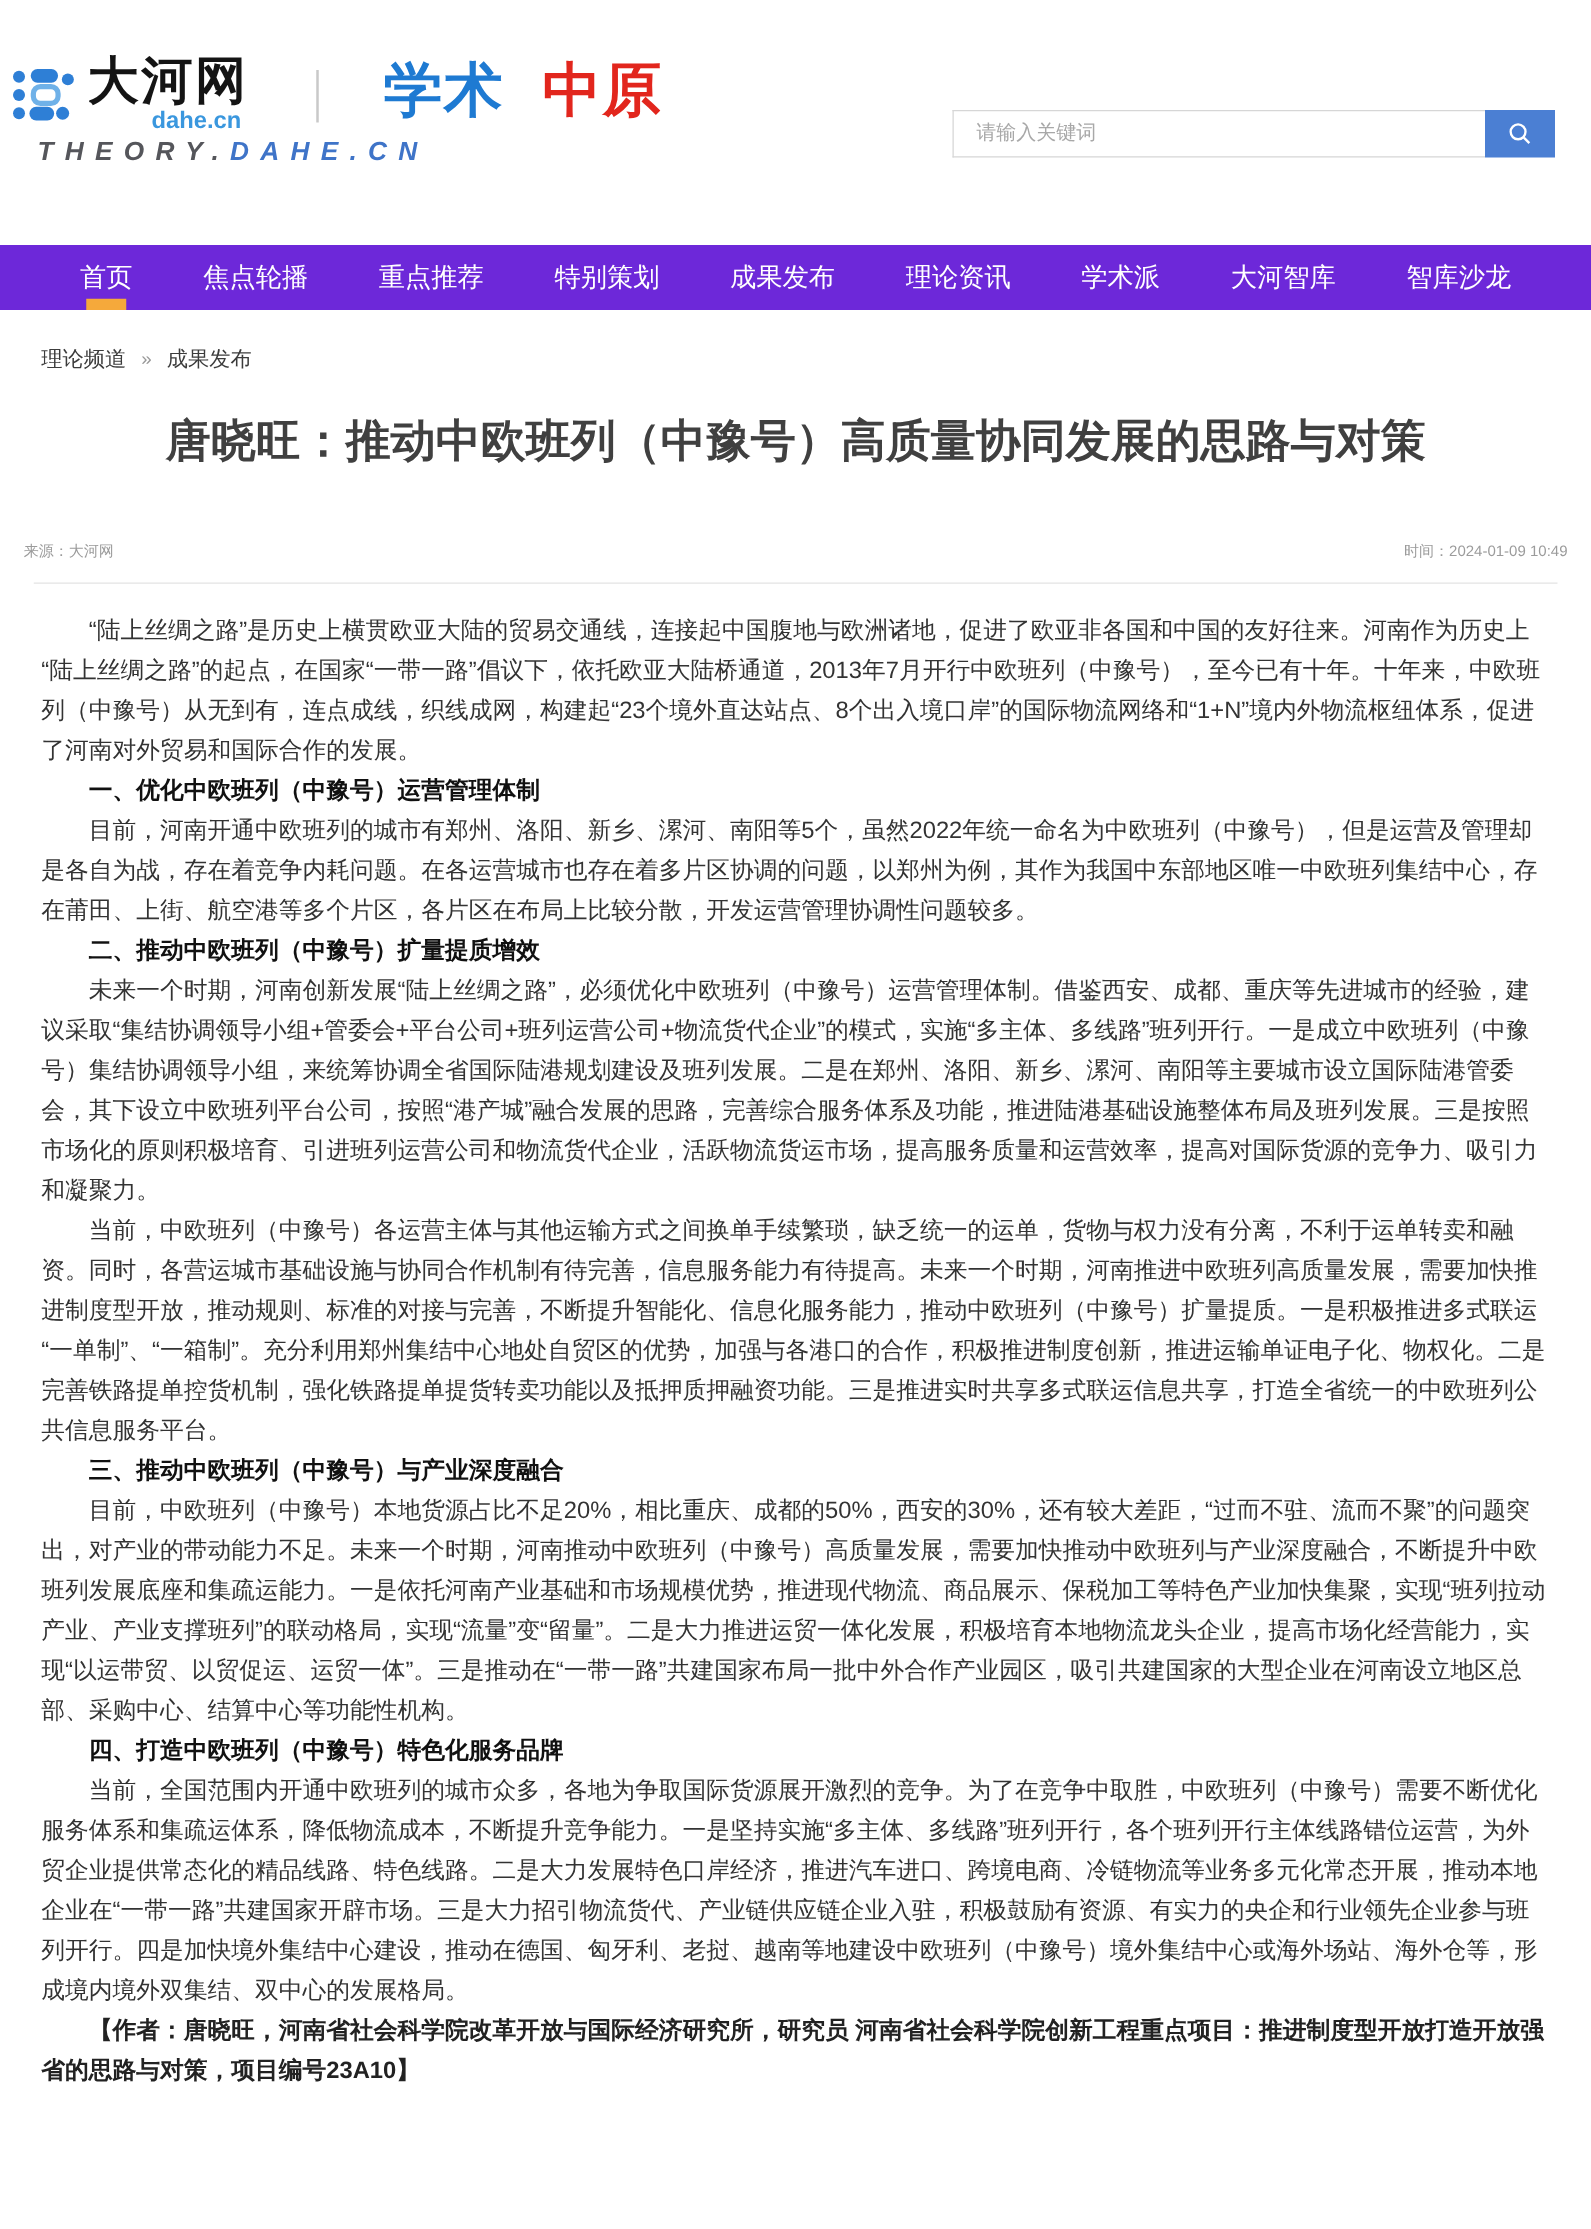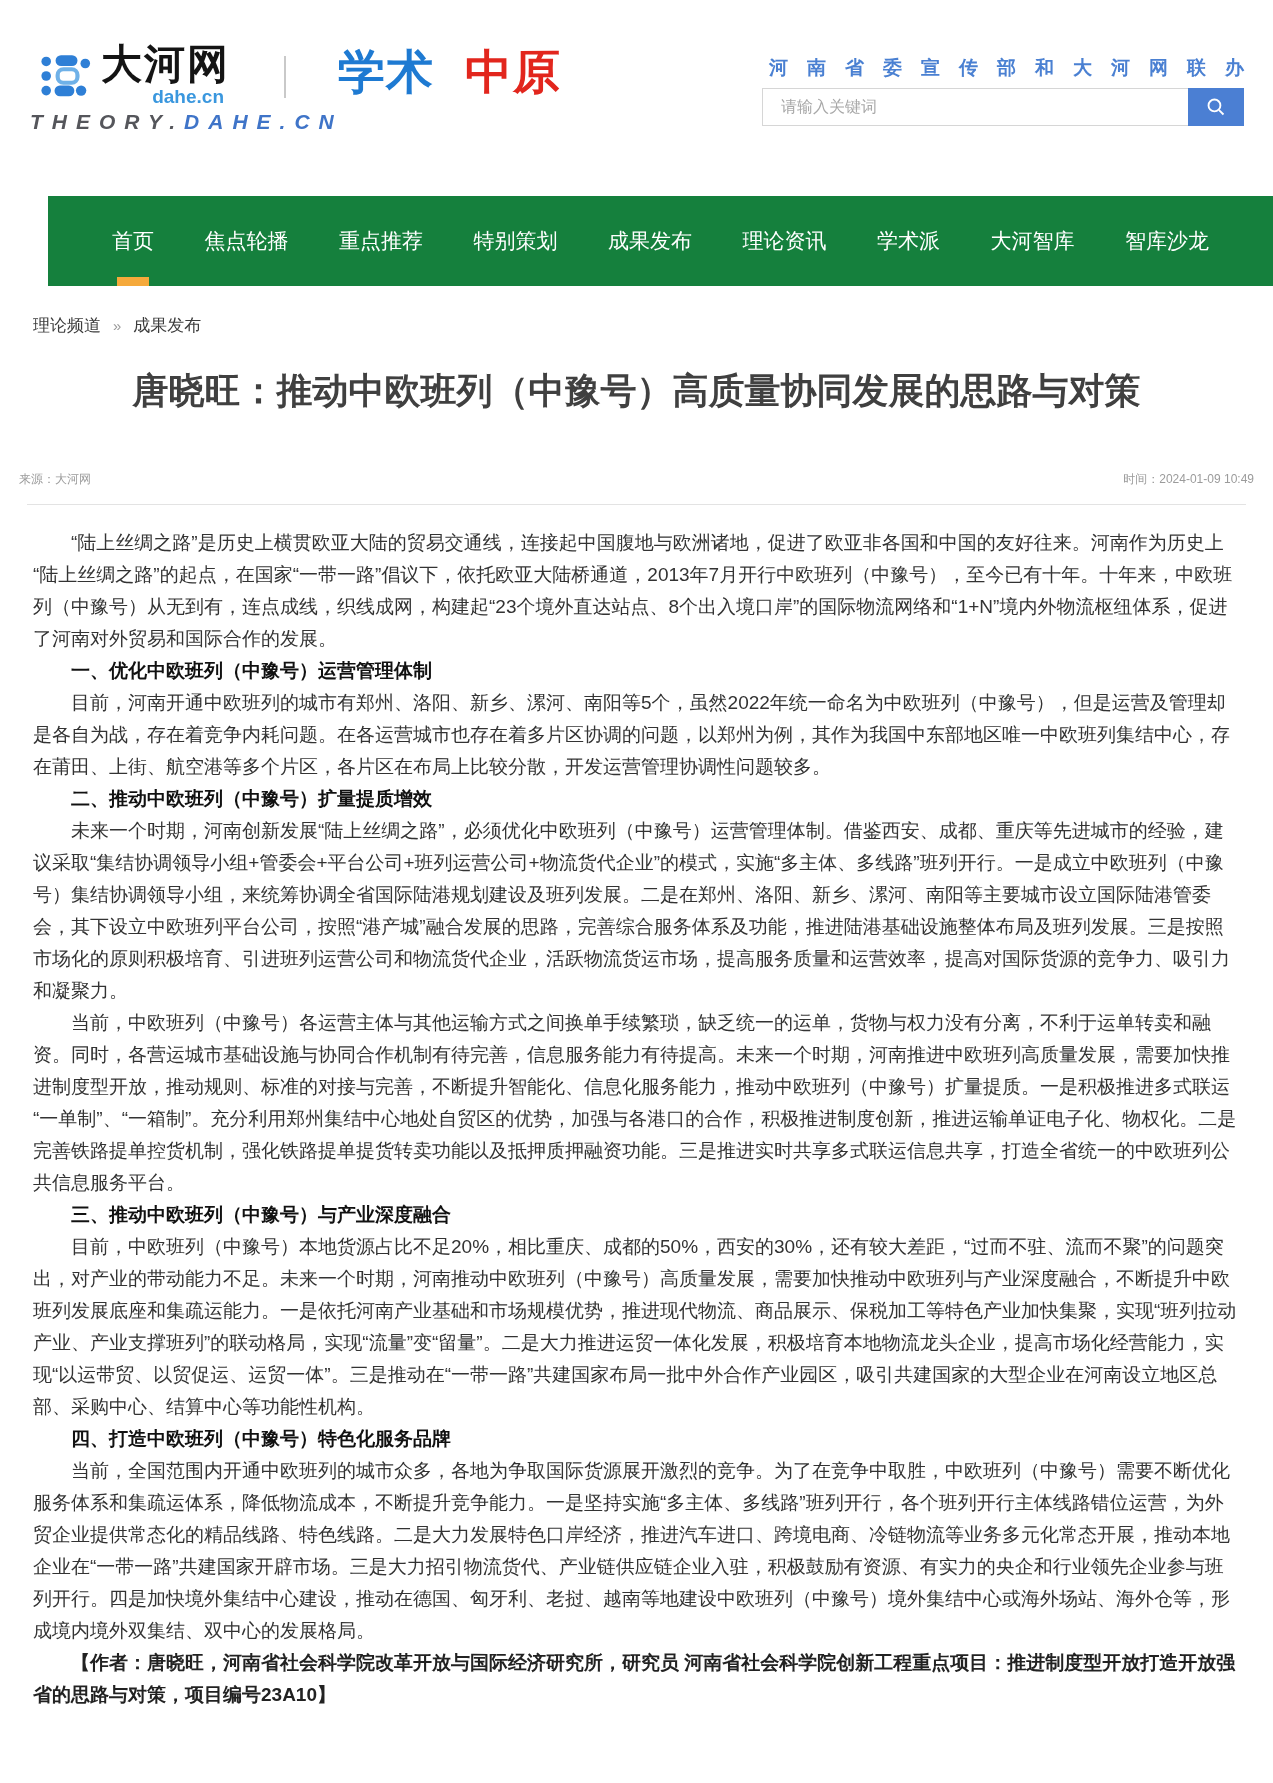--- a/index.html
+++ b/index.html
@@ -6,21 +6,21 @@
   html,body { margin:0; padding:0; }
   body {
     width:1273px; height:1783px; overflow:hidden;
     background:#ffffff;
     font-family:"Liberation Sans","DejaVu Sans",sans-serif;
     position:relative;
   }
 
   
   .header { position:relative; height:196px; background:#fff; }
-  .logo-row { position:absolute; left:41px; top:44px; display:flex; align-items:flex-start;gap:36px; }
+  .logo-row { position:absolute; left:10px; top:44px; display:flex; align-items:flex-start;gap:36px; }
   .logo-mark { width:50px; height:52px; margin-top:6px; }
   .dahe-text { margin-left:10px; display:flex; flex-direction:column; align-items:flex-end; }
   .site-name { font-size:41px; font-weight:bold; color:#141414; letter-spacing:2px; line-height:1; }
   .site-domain { font-size:19px; color:#3a97de; font-weight:bold; margin:2px 6px 0 0; line-height:1; }
   .logo-sep { width:2px; height:42px; background:#c9c9c9; margin:12px 16px 0 18px; }
   .channel-logo { font-size:47px; font-weight:900; line-height:1.2; letter-spacing:1px; }
   .channel-logo .part1 { color:#1e7ad2; }
   .channel-logo .part2 { color:#e2261d;margin-left:31px; }
   .theory-url { position:absolute; left:30px; top:110px; font-size:21px; font-style:italic;
     font-weight:bold; letter-spacing:9px; }
@@ -31,21 +31,21 @@
     font-weight:bold; letter-spacing:19px; white-space:nowrap; }
 
   .search-row { position:absolute; right:29px; top:88px; width:482px; height:38px; display:flex; }
   .search-input { flex:1; border:1px solid #d6d6d6; border-right:none; padding:0 18px;
     font-size:16px; color:#333; outline:none; font-family:inherit; }
   .search-input::placeholder { color:#a8a8a8; }
   .search-button { width:56px; height:38px; background:#4b7fd3; border:none; cursor:pointer;
     display:flex; align-items:center; justify-content:center; }
 
   
-  .nav { height:90px; background:#15803d;margin-left:48px; }
+  .nav { height:52px; background:#6d28d9; }
   .nav-inner { height:100%; padding:0 62px; display:flex; justify-content:space-between; align-items:stretch; }
   .nav-item { position:relative; display:flex; align-items:center; color:#ffffff;
     font-size:21px; text-decoration:none; cursor:pointer; padding:0 2px; }
   .nav-item.active::after { content:""; position:absolute; left:50%; transform:translateX(-50%);
     bottom:0; width:32px; height:9px; background:#f5a93b; }
 
   
   .breadcrumb { margin:28px 0 0 33px; font-size:17px; color:#3c3c3c; display:flex; align-items:center; }
   .breadcrumb a { color:#3c3c3c; text-decoration:none; cursor:pointer; }
   .crumb-sep { color:#999; margin:0 12px; font-size:15px; }
@@ -87,21 +87,20 @@
     </a>
     <span class="logo-sep"></span>
     <a class="channel-logo" style="text-decoration:none;">
       <span class="part1">学术</span><span class="part2">中原</span>
     </a>
   </div>
   <div class="theory-url">
     <span class="gray">THEORY.</span><span class="blue">DAHE.CN</span>
   </div>
 
-  <div class="slogan">河南省委宣传部和大河网联办</div>
 
   <div class="search-row">
     <input class="search-input" type="text" placeholder="请输入关键词" style="">
     <button class="search-button">
       <svg width="22" height="22" viewBox="0 0 20 20">
         <circle cx="8.6" cy="8.6" r="5.4" fill="none" stroke="#ffffff" stroke-width="1.7"></circle>
         <line x1="12.8" y1="12.8" x2="16.8" y2="16.8" stroke="#ffffff" stroke-width="1.7"></line>
       </svg>
     </button>
   </div>

